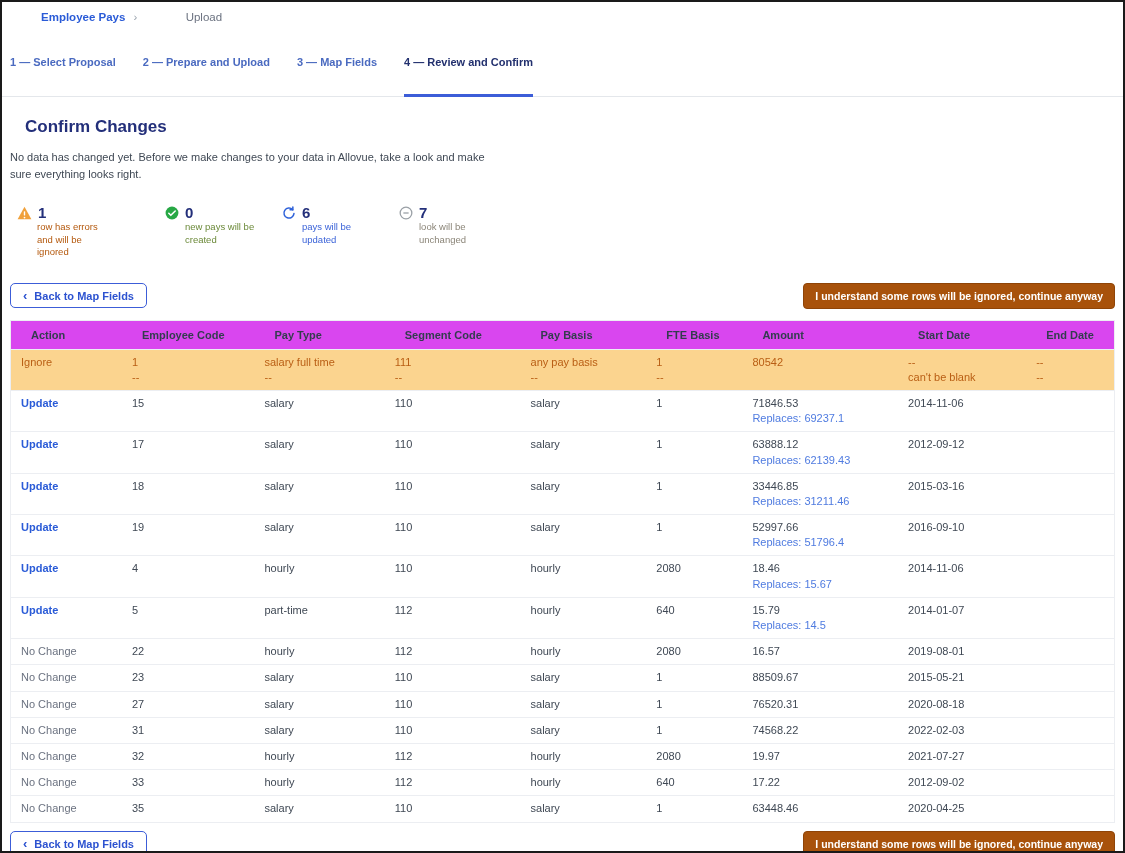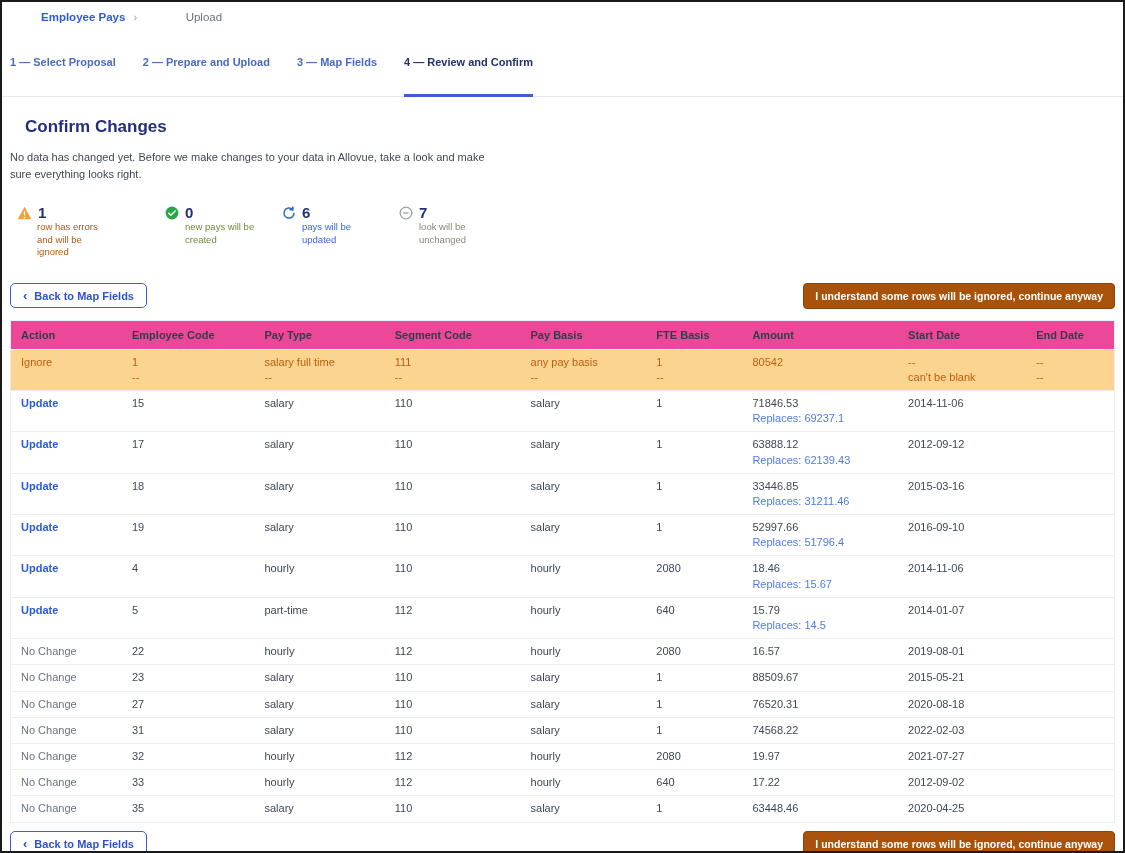--- a/index.html
+++ b/index.html
@@ -42,21 +42,21 @@
     cursor: pointer; font-family: inherit;
   }
   .chev { font-size: 13px; line-height: 1; font-weight: 700; }
   .btn-continue {
     background: var(--continue-bg); border: 1px solid #8f4407; color: #fff;
     font-weight: 700; font-size: 10.5px; padding: 6px 11px; border-radius: 4px;
     cursor: pointer; font-family: Liberation Sans, sans-serif;
   }
   
   .review-table { width: calc(100% - 16px); margin: 11px 8px 0; border-collapse: collapse; font-size: 11px; border: 1px solid #eceef2; }
-  .review-table thead th { background: #ec4899; text-align: left; font-weight: 700; color: #333c4e; padding: 8px 10px; font-size: 11px; }
+  .review-table thead th { background: #d946ef; text-align: left; font-weight: 700; color: #333c4e; padding: 8px 20px; font-size: 11px; }
   .review-table tbody td { padding: 6px 10px; vertical-align: top; border-top: 1px solid #eceef2; color: #3f4854; }
   .cell-main { line-height: 1.2; }
   .cell-sub { margin-top: 2px; line-height: 1.2; }
   .sub-replaces { color: var(--replaces-blue); }
   .row-ignore { background: var(--ignore-bg); }
   .row-ignore td, .row-ignore .cell-main, .row-ignore .cell-sub { color: var(--ignore-text); }
   .action { font-weight: 400; }
   .action-ignore { color: var(--ignore-text); }
   .action-update { color: var(--blue); font-weight: 700; }
   .action-nochange { color: #6b7280; }

